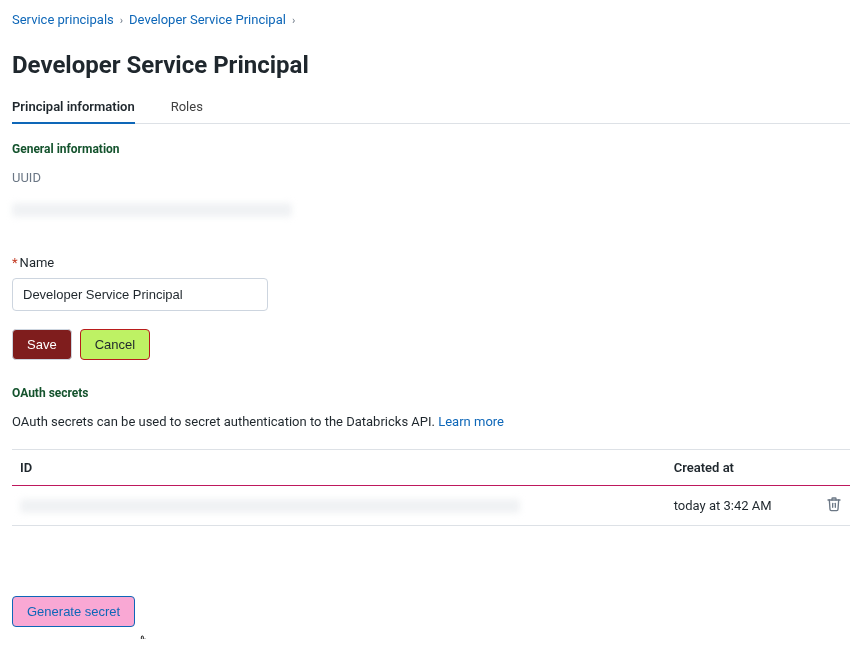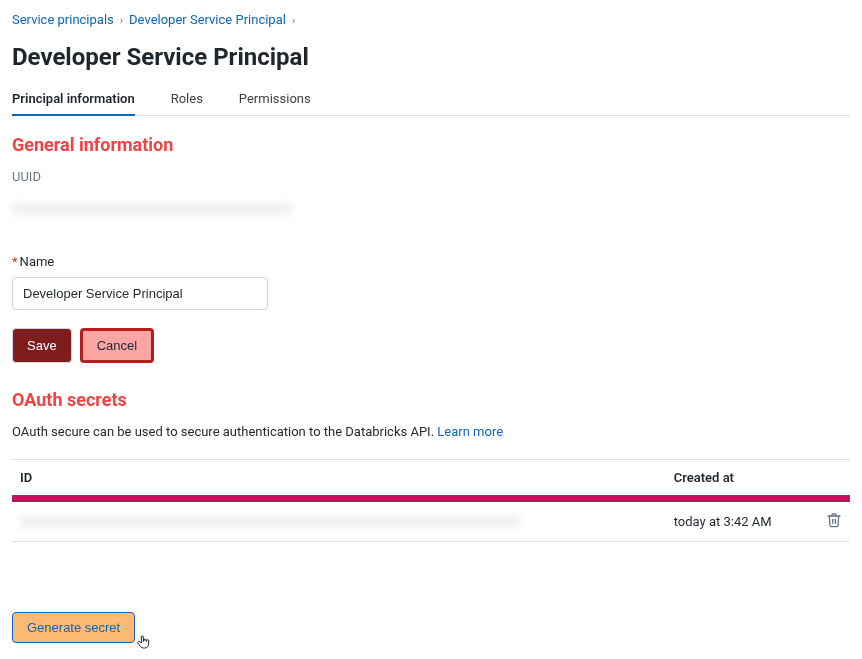--- a/index.html
+++ b/index.html
@@ -12,21 +12,21 @@
       font-size: 13px;
       color: #1f272d;
       background: #fff;
       padding: 12px;
       width: 862px;
     }
     .breadcrumb {
       display: flex;
       align-items: flex-end;
       gap: 6px;
-      margin-bottom: 16px;
+      margin-bottom: 24px;
       font-size: 13px;
     }
     .breadcrumb a {
       color: #0e67b8;
       text-decoration: none;
     }
     .breadcrumb .sep {
       color: #6b7785;
       font-size: 11px;
     }
@@ -49,23 +49,23 @@
       cursor: pointer;
       border-bottom: 2px solid transparent;
       margin-bottom: -1px;
     }
     .tab.active {
       color: #1f272d;
       font-weight: 600;
       border-bottom-color: #0e67b8;
     }
     h2.section-heading {
-      font-size: 18px;
+      font-size: 12px;
       font-weight: 700;
-      color: #ef4444;
+      color: #14532d;
       margin-bottom: 14px;
     }
     .field-label {
       font-size: 13px;
       color: #1f272d;
       font-weight: 400;
     }
     .uuid-label {
       color: #6b7785;
       font-size: 13px;
@@ -96,22 +96,22 @@
     .button-row {
       display: flex;
       gap: 8px;
       margin-bottom: 26px;
     }
     .btn {
       padding: 7px 14px;
       font-size: 13px;
       border-radius: 4px;
       cursor: pointer;
-      border: 3px solid #b91c1c;
-      background: #fca5a5;
+      border: 1px solid #b91c1c;
+      background: #bef264;
       color: #1f272d;
     }
     .btn-primary-disabled {
       background: #7f1d1d;
       color: #fff;
       border: 1px solid #cdd5df;
       cursor: default;
     }
     .oauth-desc {
       font-size: 13px;
@@ -126,21 +126,21 @@
       width: 100%;
       border-collapse: collapse;
       margin-bottom: 70px;
     }
     .secrets-table th {
       text-align: left;
       font-size: 13px;
       font-weight: 600;
       color: #1f272d;
       padding: 10px 8px;
-      border-bottom: 7px solid #be185d;
+      border-bottom: 1px solid #be185d;
       border-top: 1px solid #dde1e6;
     }
     .secrets-table td {
       padding: 10px 8px;
       border-bottom: 1px solid #dde1e6;
       font-size: 13px;
       color: #1f272d;
       vertical-align: middle;
     }
     .secrets-table .blurred-cell {
@@ -159,21 +159,21 @@
       height: 16px;
       display: inline-block;
       cursor: pointer;
       color: #6b7785;
     }
     .generate-btn {
       padding: 7px 14px;
       font-size: 13px;
       border-radius: 4px;
       border: 1px solid #0e67b8;
-      background: #fdba74;
+      background: #f9a8d4;
       color: #0e67b8;
       cursor: pointer;
     }
     .cursor-hand {
       position: absolute;
       left: 124px;
       top: 622px;
       width: 16px;
       height: 16px;
       pointer-events: none;
@@ -192,21 +192,20 @@
     <span class="sep">›</span>
     <a href="#">Developer Service Principal</a>
     <span class="sep">›</span>
   </div>
 
   <h1 class="page-title">Developer Service Principal</h1>
 
   <div class="tabs">
     <div class="tab active">Principal information</div>
     <div class="tab">Roles</div>
-    <div class="tab">Permissions</div>
   </div>
 
   <h2 class="section-heading">General information</h2>
 
   <div class="uuid-label">UUID</div>
 
   <div class="blurred-line"></div>
 
   <div class="field-label">
     <span class="required-asterisk">*</span><span>Name</span>
@@ -215,21 +214,21 @@
   <input type="text" class="text-input" value="Developer Service Principal" style="">
 
   <div class="button-row">
     <button class="btn btn-primary-disabled">Save</button>
     <button class="btn">Cancel</button>
   </div>
 
   <h2 class="section-heading">OAuth secrets</h2>
 
   <p class="oauth-desc">
-    <span>OAuth secure can be used to secure authentication to the Databricks API.</span>
+    <span>OAuth secrets can be used to secret authentication to the Databricks API.</span>
     <a href="#">Learn more</a>
   </p>
 
   <table class="secrets-table">
     <thead>
       <tr>
         <th>ID</th>
         <th>Created at</th>
         <th class="trash-cell"></th>
       </tr>

